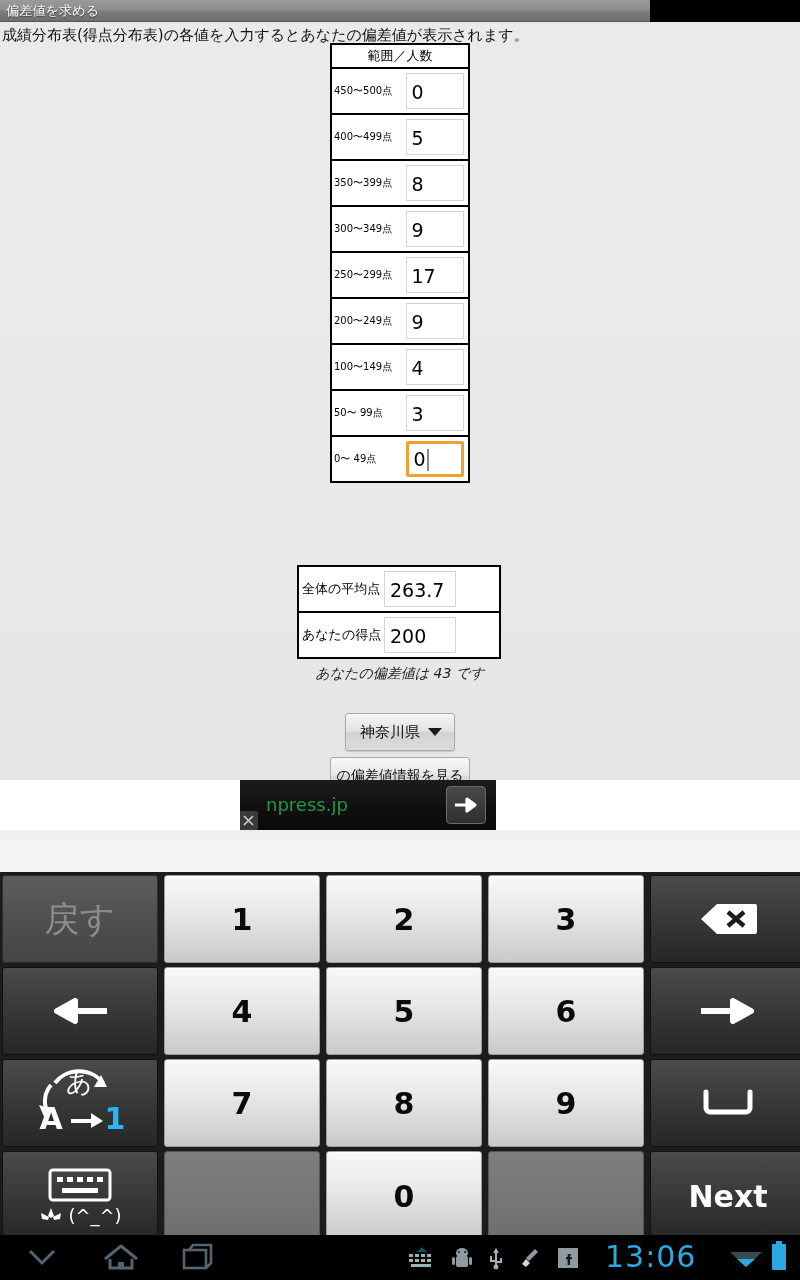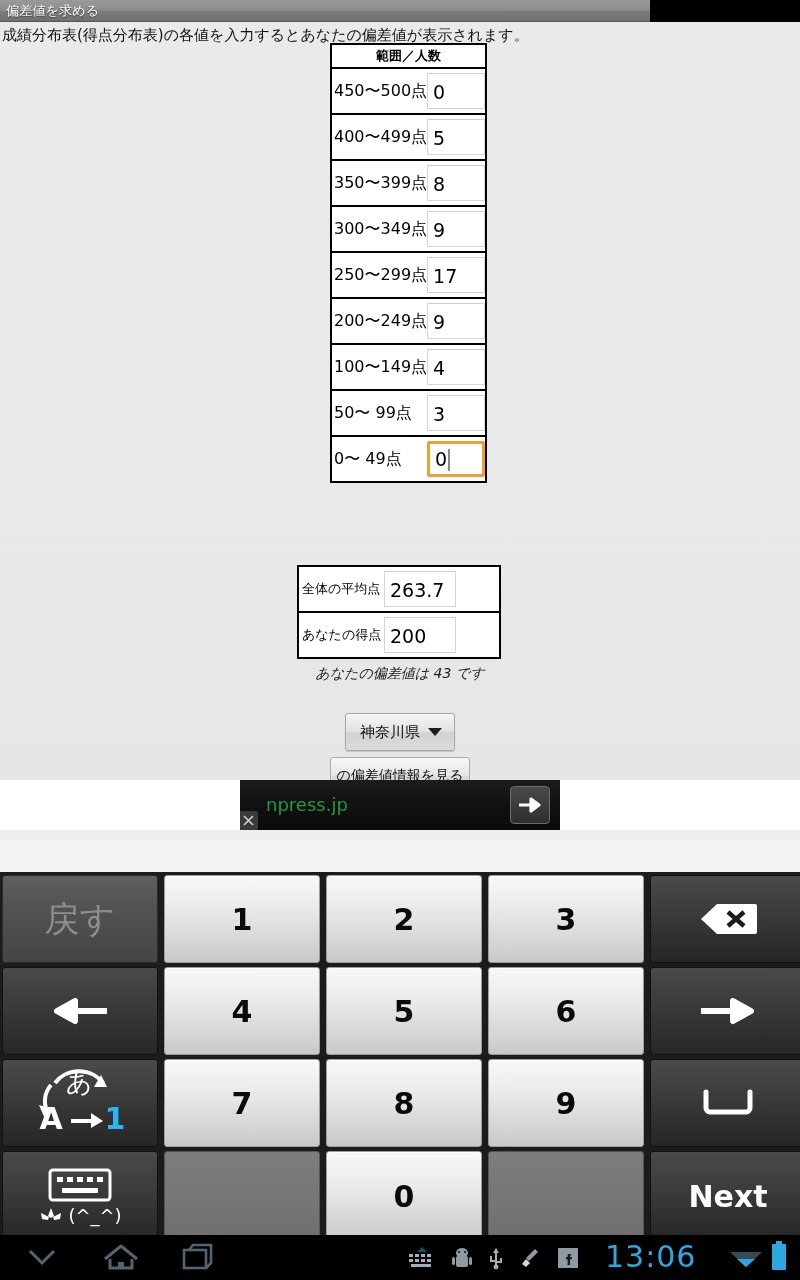--- a/index.html
+++ b/index.html
@@ -41,26 +41,26 @@
     width: 140px;
     border-collapse: collapse;
   }
   #dist td, #dist th {
     border: 2px solid #000;
     padding: 0;
     background: #fff;
   }
   #dist th.hdr {
     height: 24px;
-    font-size: 13px; font-weight: bold;
+    font-size: 13px; font-weight: normal;
     text-align: center; color: #000;
   }
   #dist td.lbl {
     width: 76px; height: 46px;
-    font-size: 16px; text-align: left; color: #000;
+    font-size: 10px; text-align: left; color: #000;
     padding-left: 2px; white-space: nowrap;
     border-right: none;
   }
   #dist td.val {
     width: 64px; height: 46px;
     border-left: none; padding: 0;
     vertical-align: middle;
   }
   .numbox {
     display: block;
@@ -135,21 +135,21 @@
     display: flex; align-items: center; justify-content: center;
     font-size: 14px; color: #111;
   }
 
   
   #adarea {
     position: absolute; left: 0; top: 780px; width: 800px; height: 50px;
     background: #ffffff;
   }
   #adbanner {
-    position: absolute; left: 240px; top: 0px; width: 320px; height: 50px;
+    position: absolute; left: 240px; top: 0px; width: 256px; height: 50px;
     background: linear-gradient(to bottom, #1c1c1c 0%, #101010 55%, #0a0a0a 100%);
     overflow: hidden;
   }
   #adbanner .adtext {
     position: absolute; left: 26px; top: 14px;
     font-size: 18px; color: #1f9a46;
     font-family: "DejaVu Sans", "Liberation Sans", sans-serif;
   }
   #adclose {
     position: absolute; left: -1px; top: 31px;

